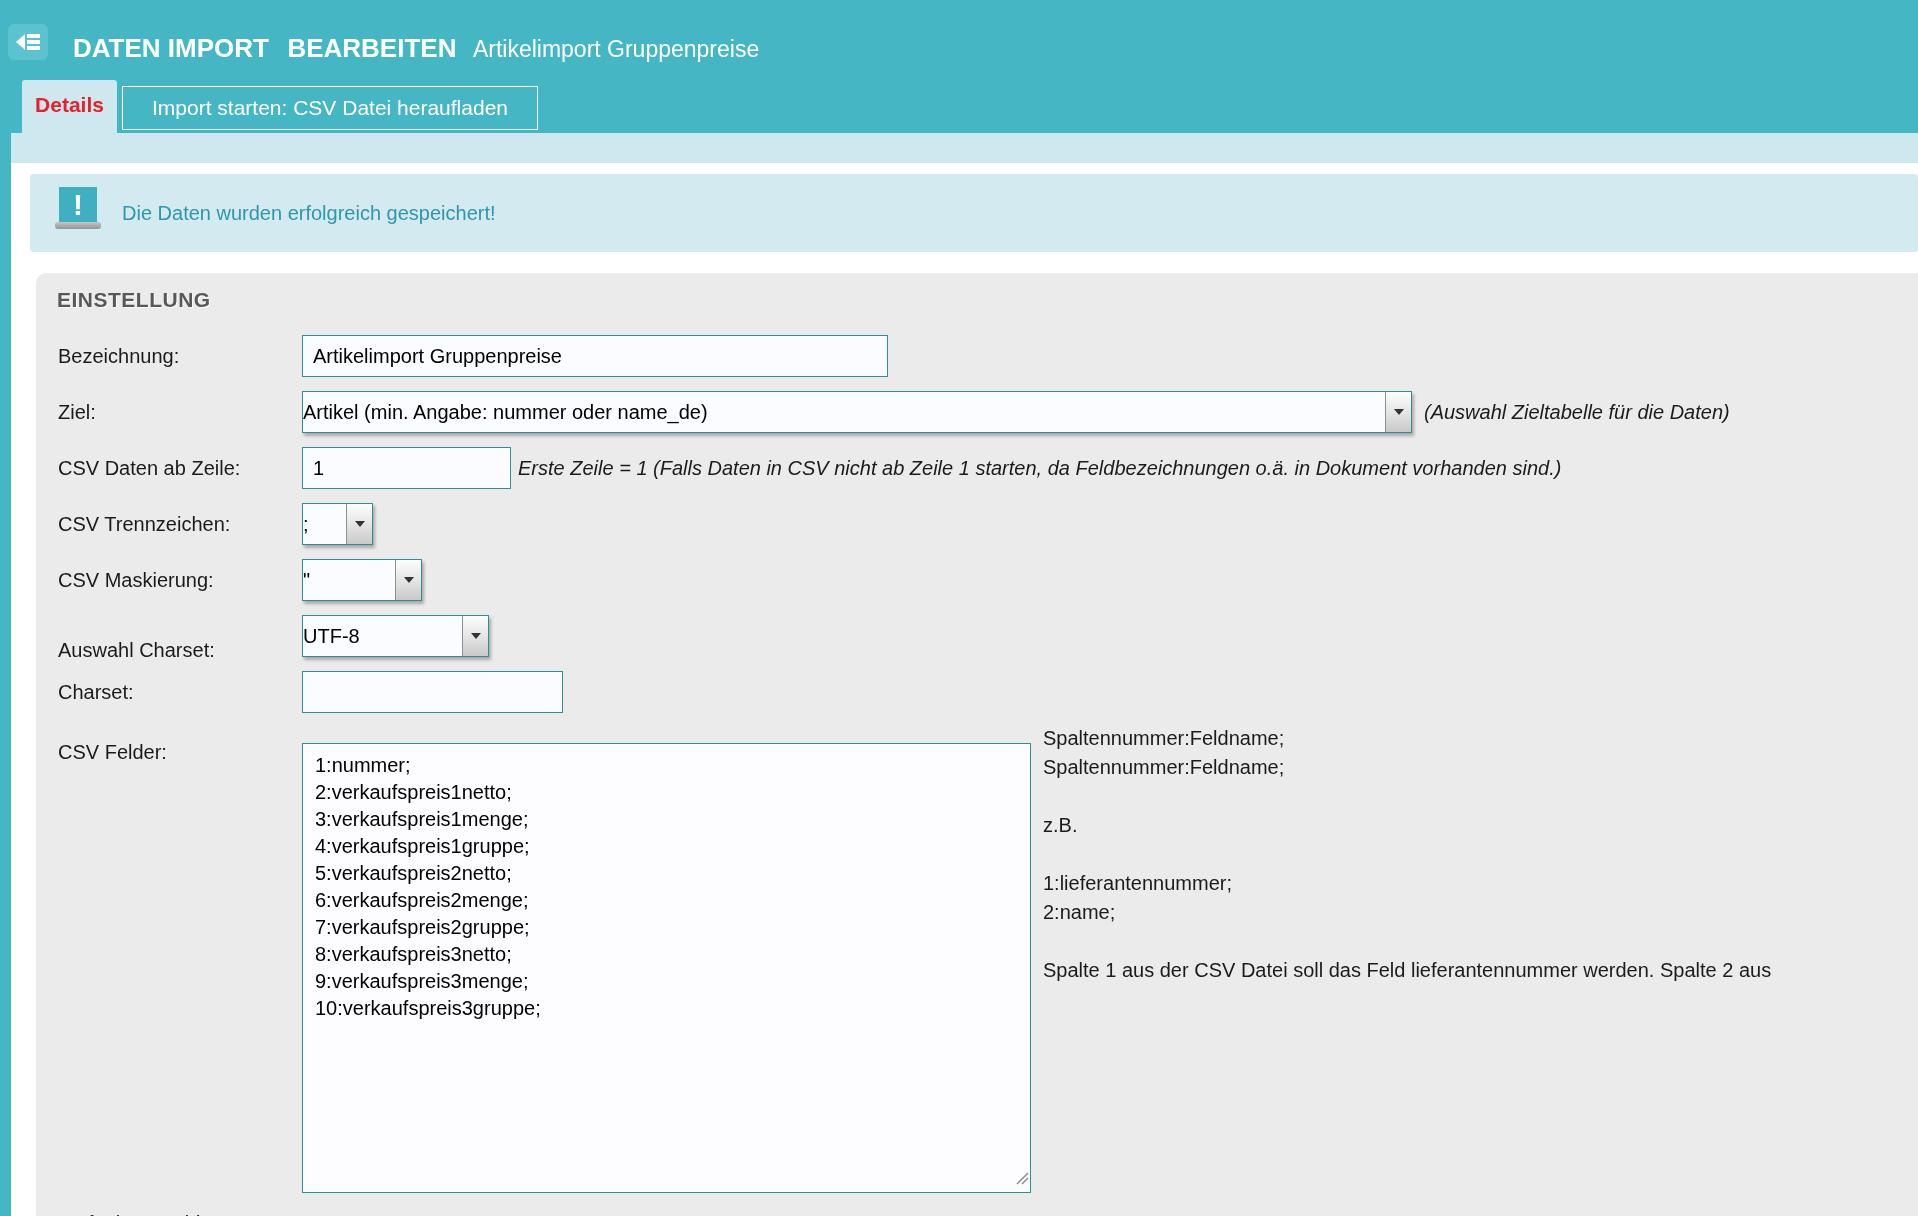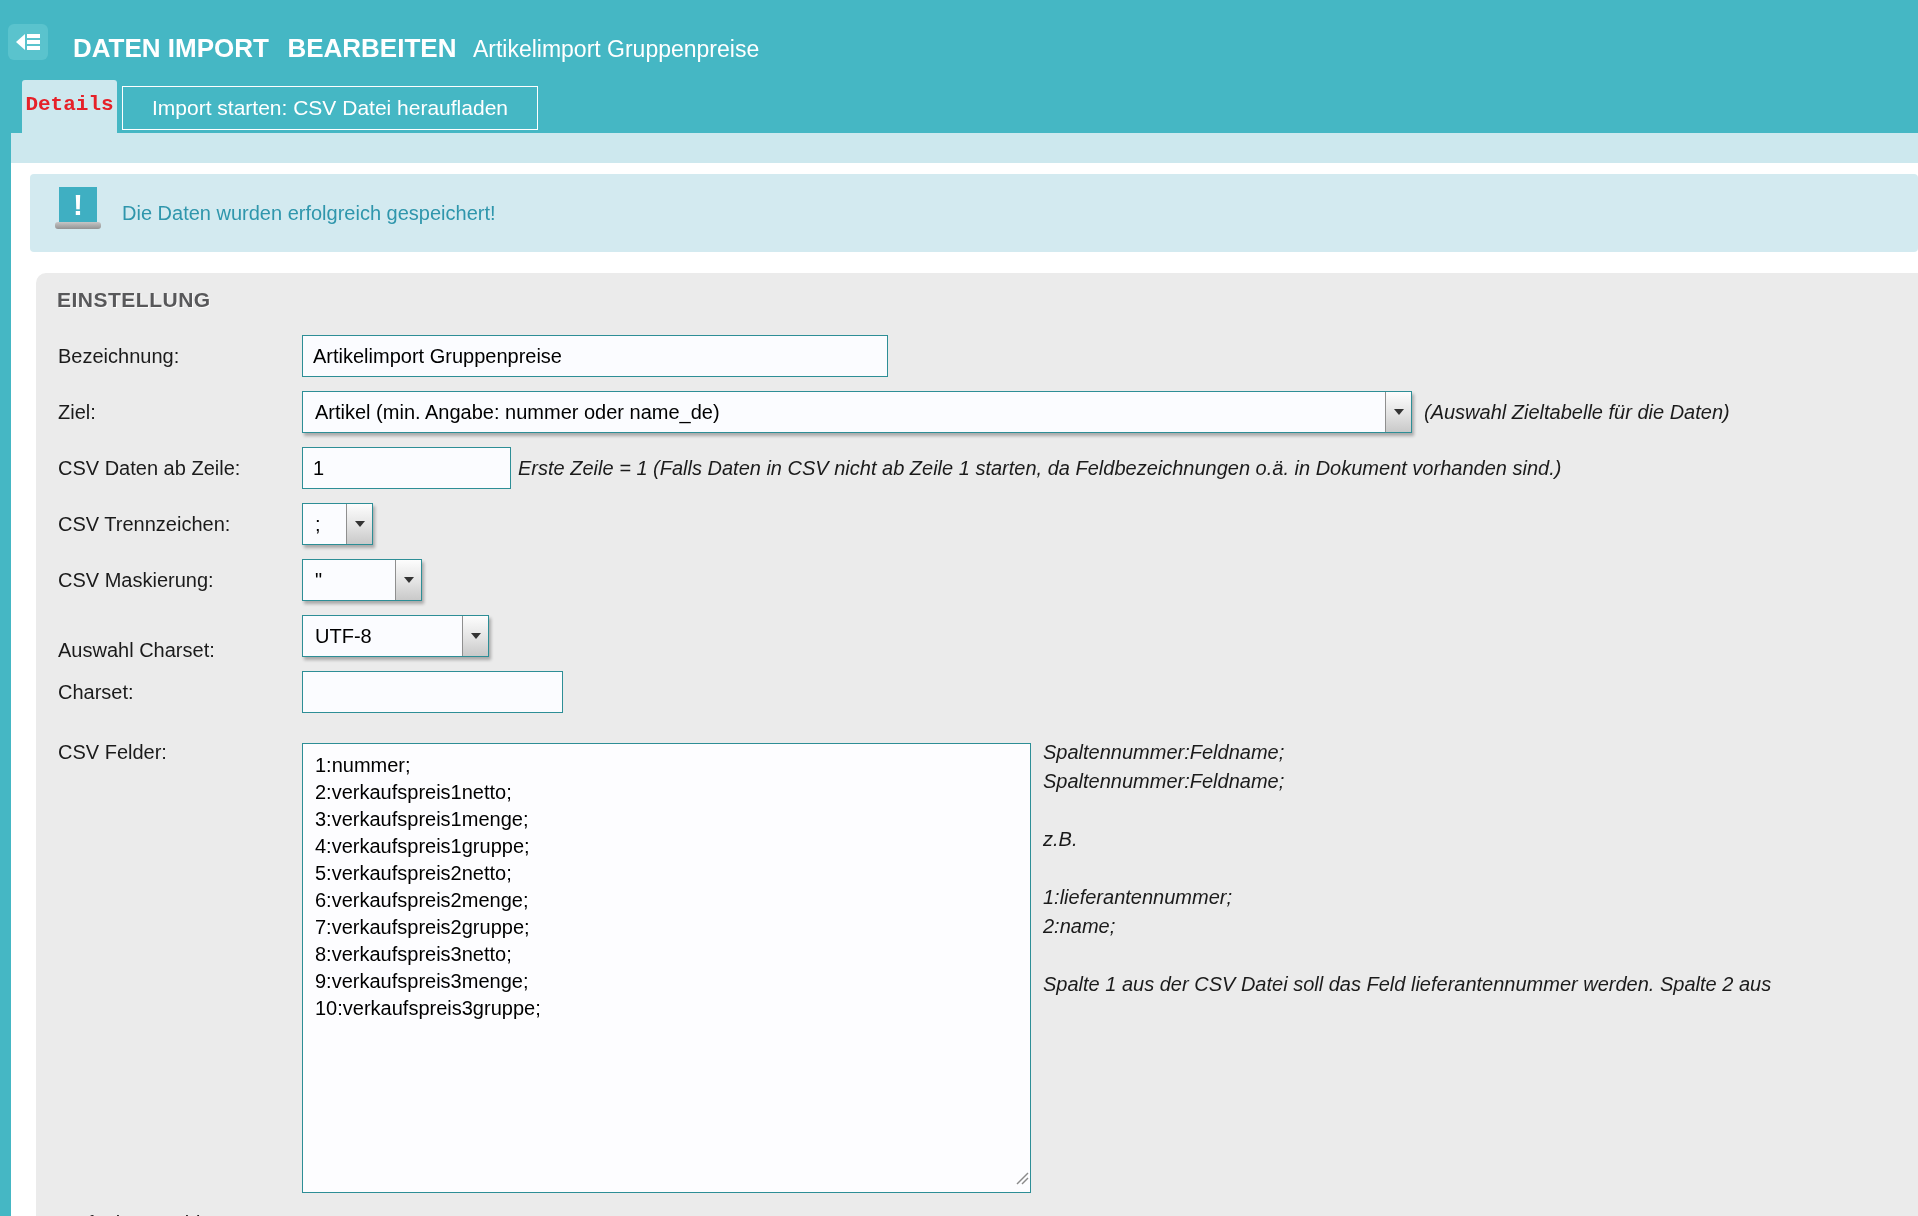--- a/index.html
+++ b/index.html
@@ -12,21 +12,21 @@
               background:#5ac3cd; border:none; border-radius:6px; cursor:pointer;
               display:flex; align-items:center; justify-content:center; }
   .title-line { position:absolute; left:73px; top:30px; height:36px; line-height:36px;
                 color:#ffffff; white-space:nowrap; }
   .t-bold { font-size:26px; font-weight:bold; }
   .t-gap  { margin-left:14px; }
   .t-reg  { font-size:23px; font-weight:normal; margin-left:12px; }
 
   .tab-active { position:absolute; left:22px; top:80px; width:95px; height:53px;
                 background:#cde8ee; border-radius:3px 3px 0 0; color:#e62129;
-                font-weight:bold; font-size:21px; text-align:center; line-height:50px;font-family:Liberation Mono, monospace; }
+                font-weight:bold; font-size:21px; text-align:center; line-height:50px; }
   .tab-idle { position:absolute; left:122px; top:86px; width:416px; height:44px;
               background:transparent; border:1px solid #ffffff; color:#ffffff;
               font-size:21px; text-align:center; line-height:42px; cursor:pointer; white-space:nowrap; }
 
   
   .substrip  { position:absolute; left:0; top:133px; width:1918px; height:30px; background:#cde8ee; }
   .left-rail { position:absolute; left:0; top:133px; width:11px; height:1083px; background:#45b7c4; }
 
   
   .msg { position:absolute; left:30px; top:174px; width:1888px; height:78px;
@@ -43,35 +43,35 @@
   .panel { position:absolute; left:36px; top:273px; width:1882px; height:960px;
            background:#ebebeb; border-radius:10px 0 0 0; }
   .section-title { position:absolute; left:21px; top:15px; font-size:21px; font-weight:bold;
                    color:#58585a; letter-spacing:0.5px; text-shadow:1px 1px 0 #fafafa; }
 
   .lbl  { position:absolute; left:22px; font-size:20px; color:#1b1b1b; line-height:42px; white-space:nowrap; }
   .inp  { position:absolute; height:42px; background:#fbfcff; border:1px solid #2d8e96;
           font-family:inherit; font-size:20px; color:#000; padding:0 10px; outline:none; }
   .sel  { position:absolute; height:42px; background:#fbfcff; border:1px solid #2d8e96;
           display:flex; cursor:pointer; box-shadow:2px 3px 3px rgba(0,0,0,0.28); }
-  .sel .val { flex:1; line-height:40px; padding-left:12px; font-size:20px; color:#000; white-space:nowrap; overflow:hidden;border-radius:12px; }
+  .sel .val { flex:1; line-height:40px; padding-left:0; font-size:20px; color:#000; white-space:nowrap; overflow:hidden;border-radius:12px; }
   .sel .btn { width:26px; border-left:1px solid #8f8f8f;
               background:linear-gradient(#fdfdfd 0%, #e3e3e3 55%, #c9c9c9 100%);
               display:flex; align-items:center; justify-content:center; }
   .arrow { width:0; height:0; border-left:5px solid transparent; border-right:5px solid transparent;
            border-top:6px solid #333333; }
   .hint { position:absolute; font-style:italic; font-size:20px; color:#1b1b1b;
           line-height:42px; white-space:nowrap; }
 
   .csv-area { position:absolute; left:266px; top:470px; width:729px; height:450px;
               background:#fdfdff; border:1px solid #2d8e96; resize:none; overflow:hidden;
               font-family:inherit; font-size:20px; line-height:27px; padding:8px 12px; color:#000; outline:none; }
   .grip { position:absolute; left:978px; top:897px; width:16px; height:16px; cursor:nwse-resize; }
 
-  .csv-hints { position:absolute; left:1007px; top:465px; font-style:italic; font-size:20px;
+  .csv-hints { position:absolute; left:1007px; top:451px; font-size:20px;
                color:#1b1b1b; line-height:29px; }
   .csv-hints div { height:29px; white-space:nowrap; }
 </style>
 </head>
 <body>
 
 <div class="header">
   <button class="back-btn">
     <span style="display:flex;">
       <svg width="28" height="24" viewBox="0 0 28 24">

